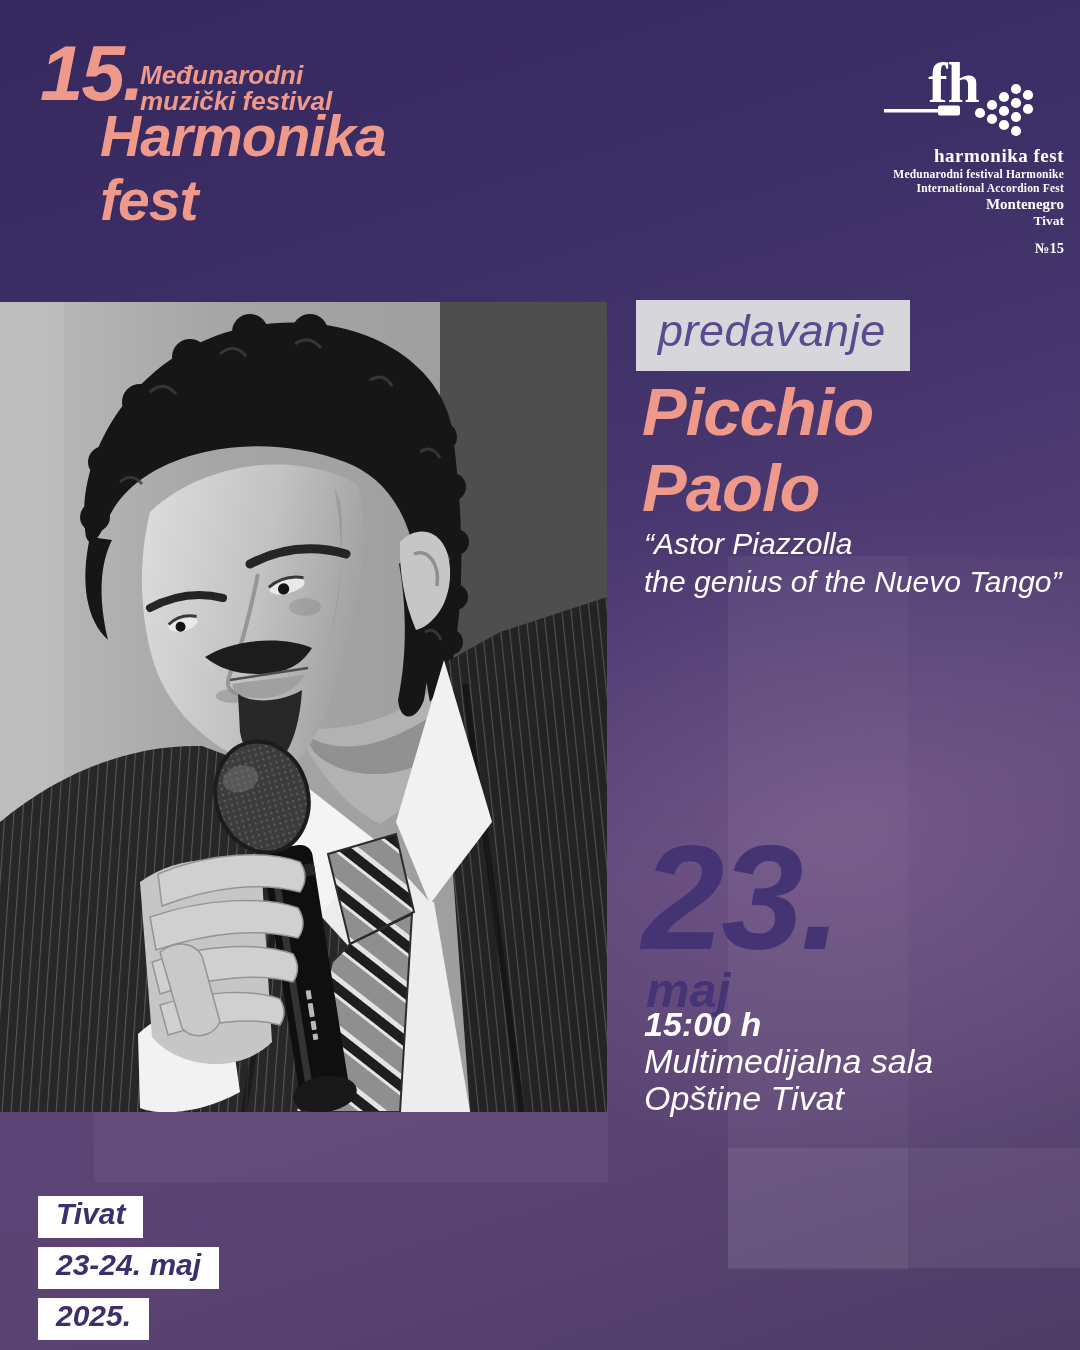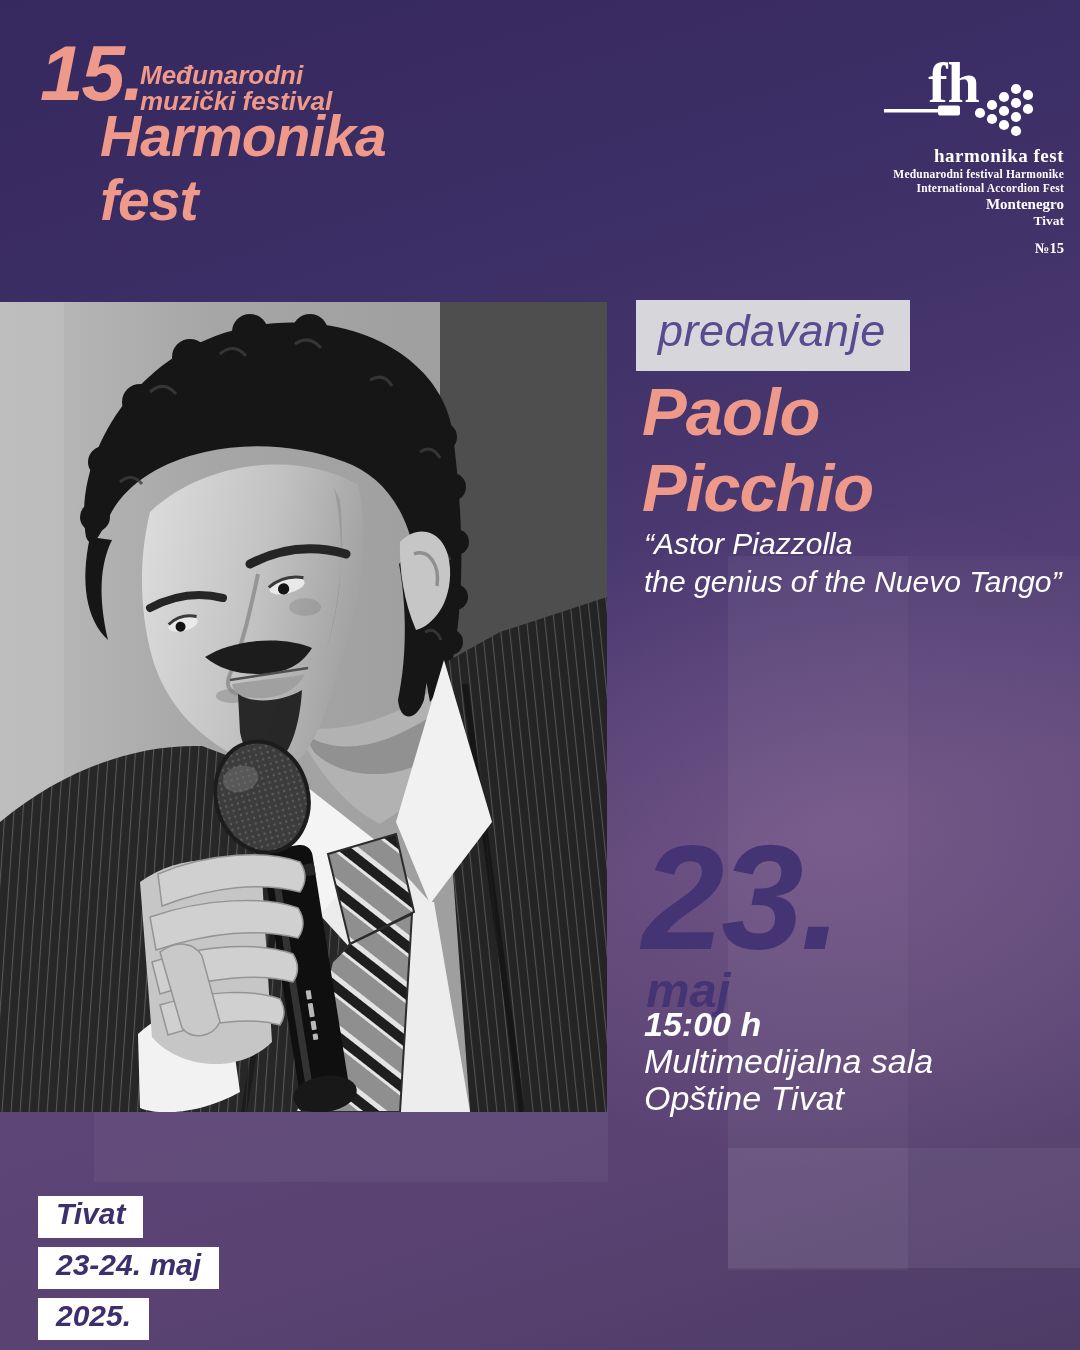--- a/index.html
+++ b/index.html
@@ -298,22 +298,22 @@
       <path d="M160,703 C208,688 252,687 280,697 Q288,711 280,723 C250,715 212,719 168,733 Z"></path>
       <path d="M160,650 C176,638 194,640 202,654 L220,720 C212,736 192,738 182,726 Z" fill="#c9c9c9"></path>
     </g>
   </svg>
 
   <div class="type-badge">
     <span>predavanje</span>
   </div>
 
   <div class="speaker-name">
+    <div>Picchio</div>
     <div>Paolo</div>
-    <div>Picchio</div>
   </div>
 
   <div class="quote">
     <div>“Astor Piazzolla</div>
     <div>the genius of the Nuevo Tango”</div>
   </div>
 
   <div class="big-day">23.</div>
   <div class="big-month">maj</div>
 

